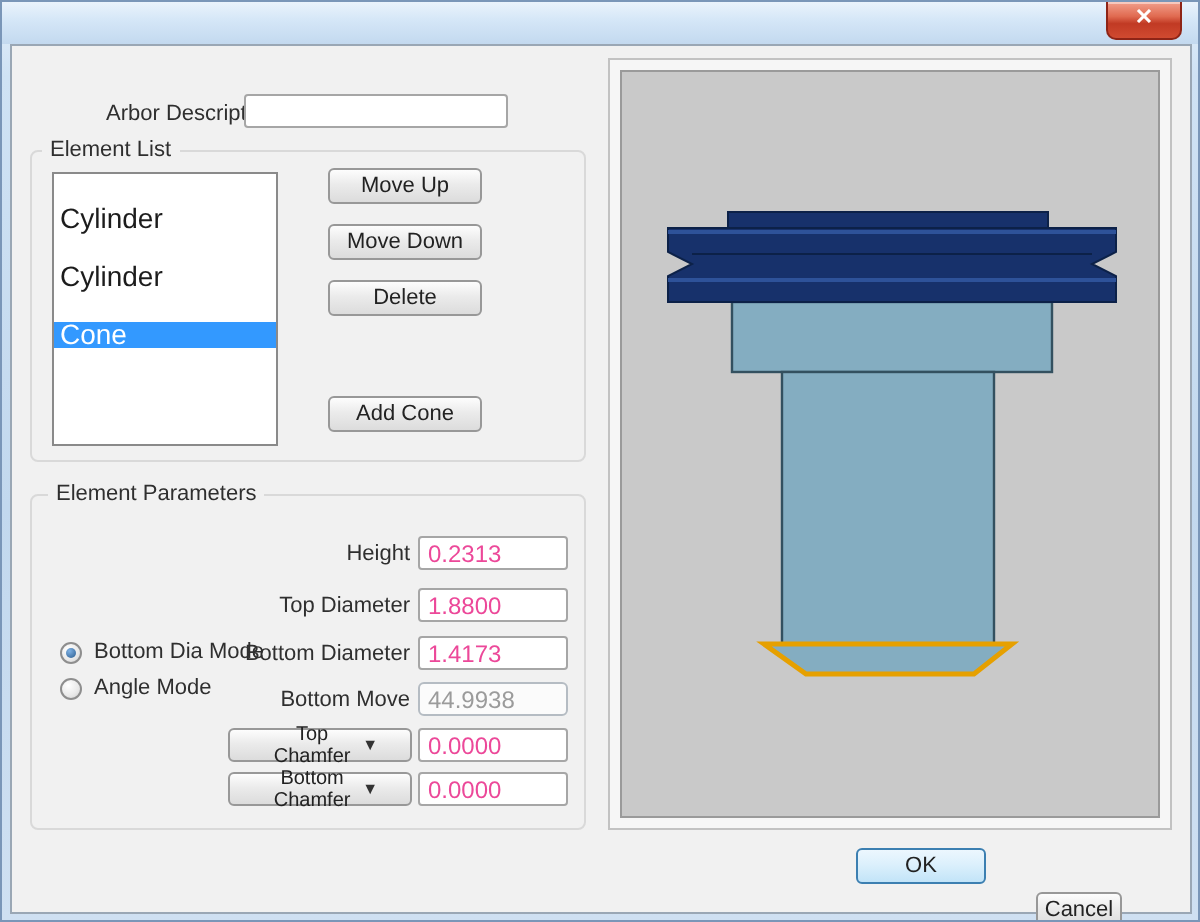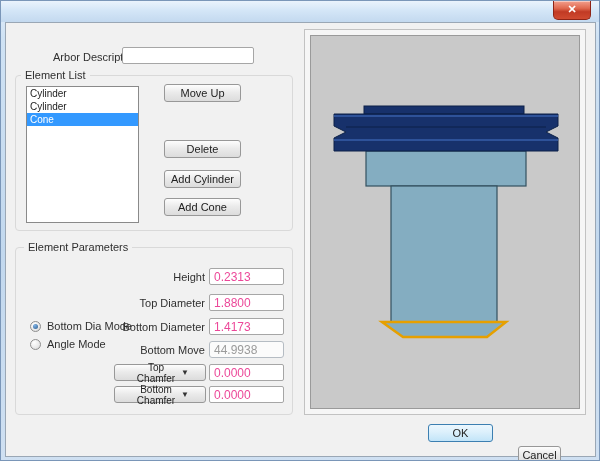--- a/index.html
+++ b/index.html
@@ -32,21 +32,21 @@
     font-family:"Liberation Sans",sans-serif;
   }
   .txtfield.disabled{color:#9b9b9b;background:#fbfbfb;border:1px solid #b5bcc3;border-radius:3px;}
 
   .groupbox{position:absolute;border:1px solid #d9d9d9;border-radius:4px;}
   .legend{position:absolute;background:#f1f1f1;padding:0 4px;font-size:11px;color:#2f2f2f;}
 
   .listbox{
     position:absolute;background:#fff;border:1px solid #8a8a8a;overflow:hidden;
   }
-  .listbox .item{font-size:10px;line-height:13px;padding:0 3px;color:#1c1c1c;}
+  .listbox .item{font-size:14px;line-height:13px;padding:0 3px;color:#1c1c1c;margin-top:16px;}
   .listbox .item.selected{background:#3399ff;color:#fff;}
 
   .btn{
     position:absolute;width:77px;height:18px;
     background:linear-gradient(180deg,#fdfdfd 0%,#ebebeb 45%,#dcdcdc 100%);
     border:1px solid #989898;border-radius:3px;
     font-size:11px;color:#222;text-align:center;line-height:16px;cursor:pointer;
     box-sizing:border-box;
   }
   .btn.default{
@@ -97,22 +97,22 @@
   <div class="groupbox" style="left:14px;top:74px;width:276px;height:154px;"></div>
   <span class="legend" style="left:20px;top:68px;">Element List</span>
 
   <div class="listbox" style="left:25px;top:85px;width:111px;height:135px;">
     <div class="item">Cylinder</div>
     <div class="item">Cylinder</div>
     <div class="item selected">Cone</div>
   </div>
 
   <div class="btn" style="left:163px;top:83px;">Move Up</div>
+  <div class="btn" style="left:163px;top:111px;">Move Down</div>
   <div class="btn" style="left:163px;top:139px;">Delete</div>
-  <div class="btn" style="left:163px;top:169px;">Add Cylinder</div>
   <div class="btn" style="left:163px;top:197px;">Add Cone</div>
 
   <div class="groupbox" style="left:14px;top:246px;width:276px;height:166px;"></div>
   <span class="legend" style="left:23px;top:240px;">Element Parameters</span>
 
   <div class="abs lbl r" style="left:80px;top:270px;width:124px;">Height</div>
   <input class="txtfield" style="left: 208px; top: 267px; width: 75px;" value="0.2313">
 
   <div class="abs lbl r" style="left:80px;top:296px;width:124px;">Top Diameter</div>
   <input class="txtfield" style="left: 208px; top: 293px; width: 75px;" value="1.8800">

